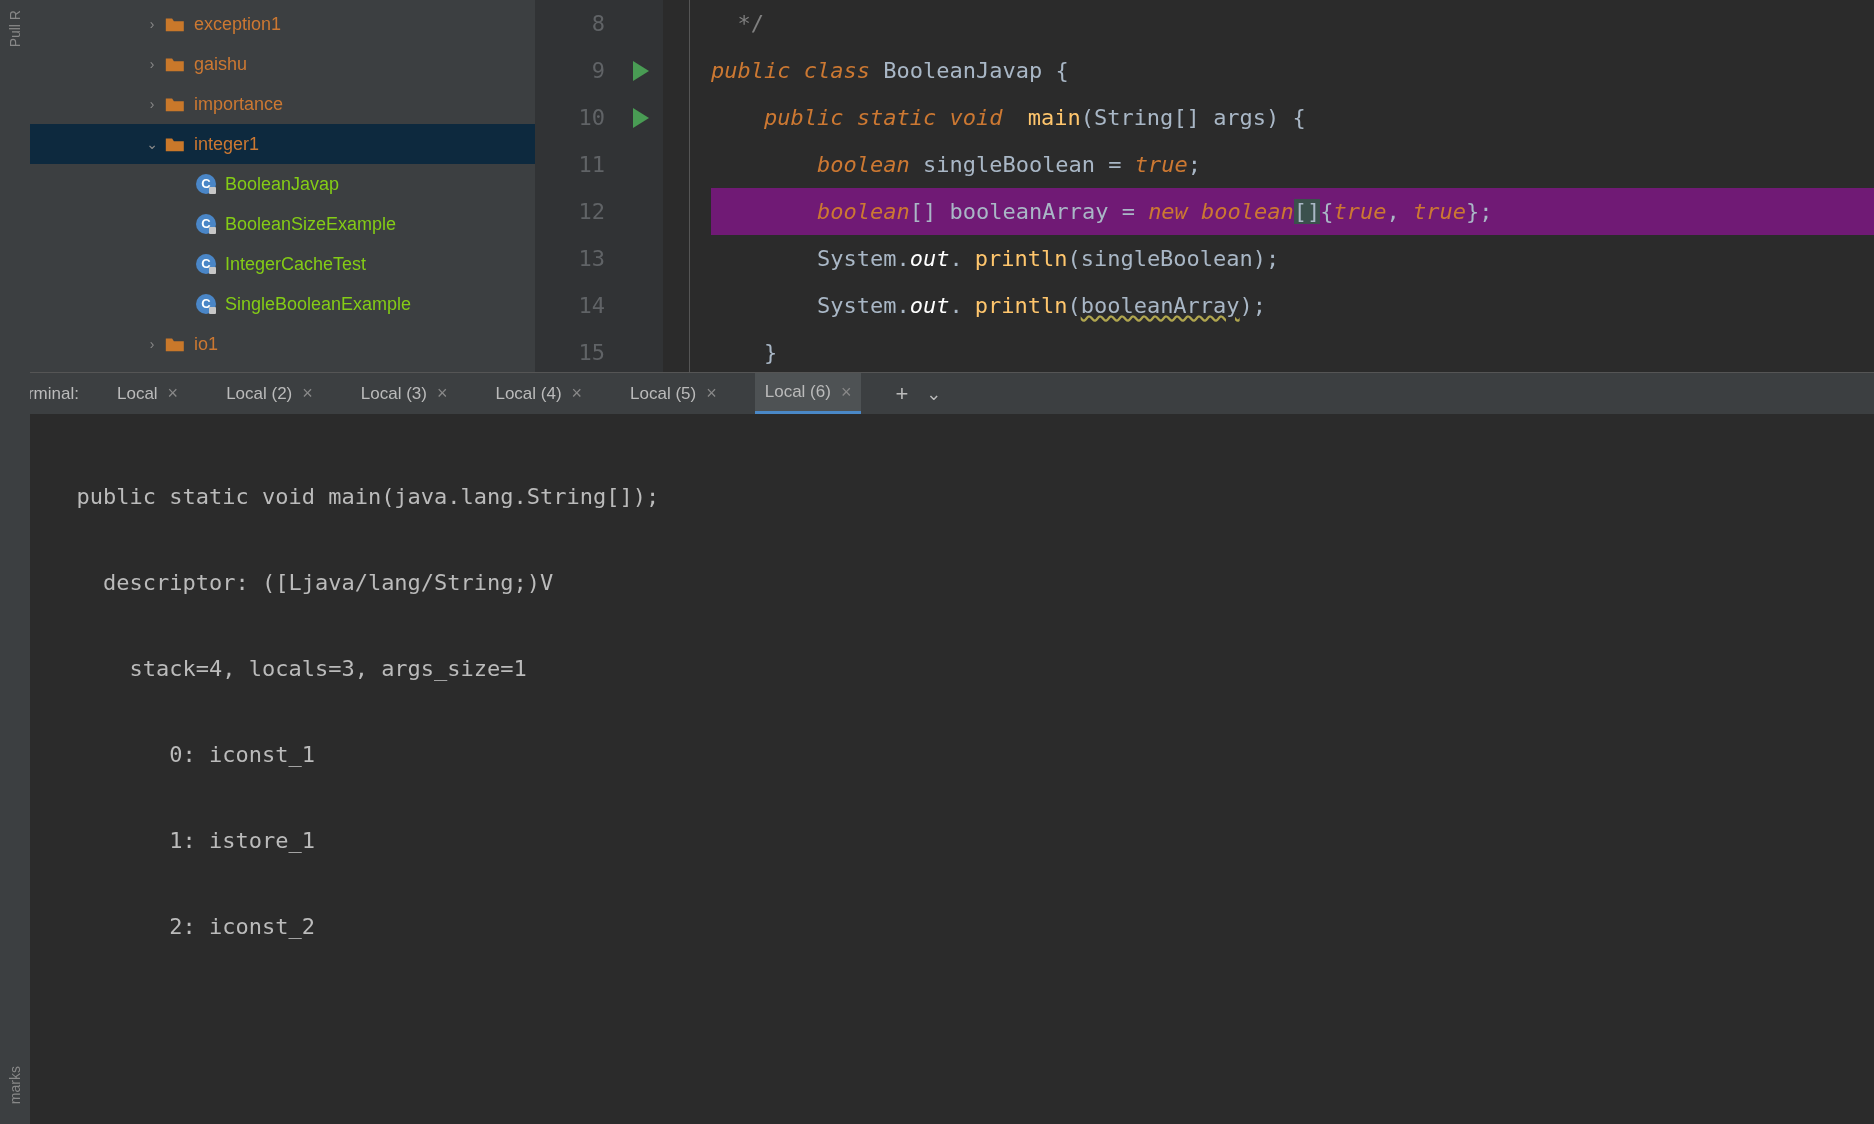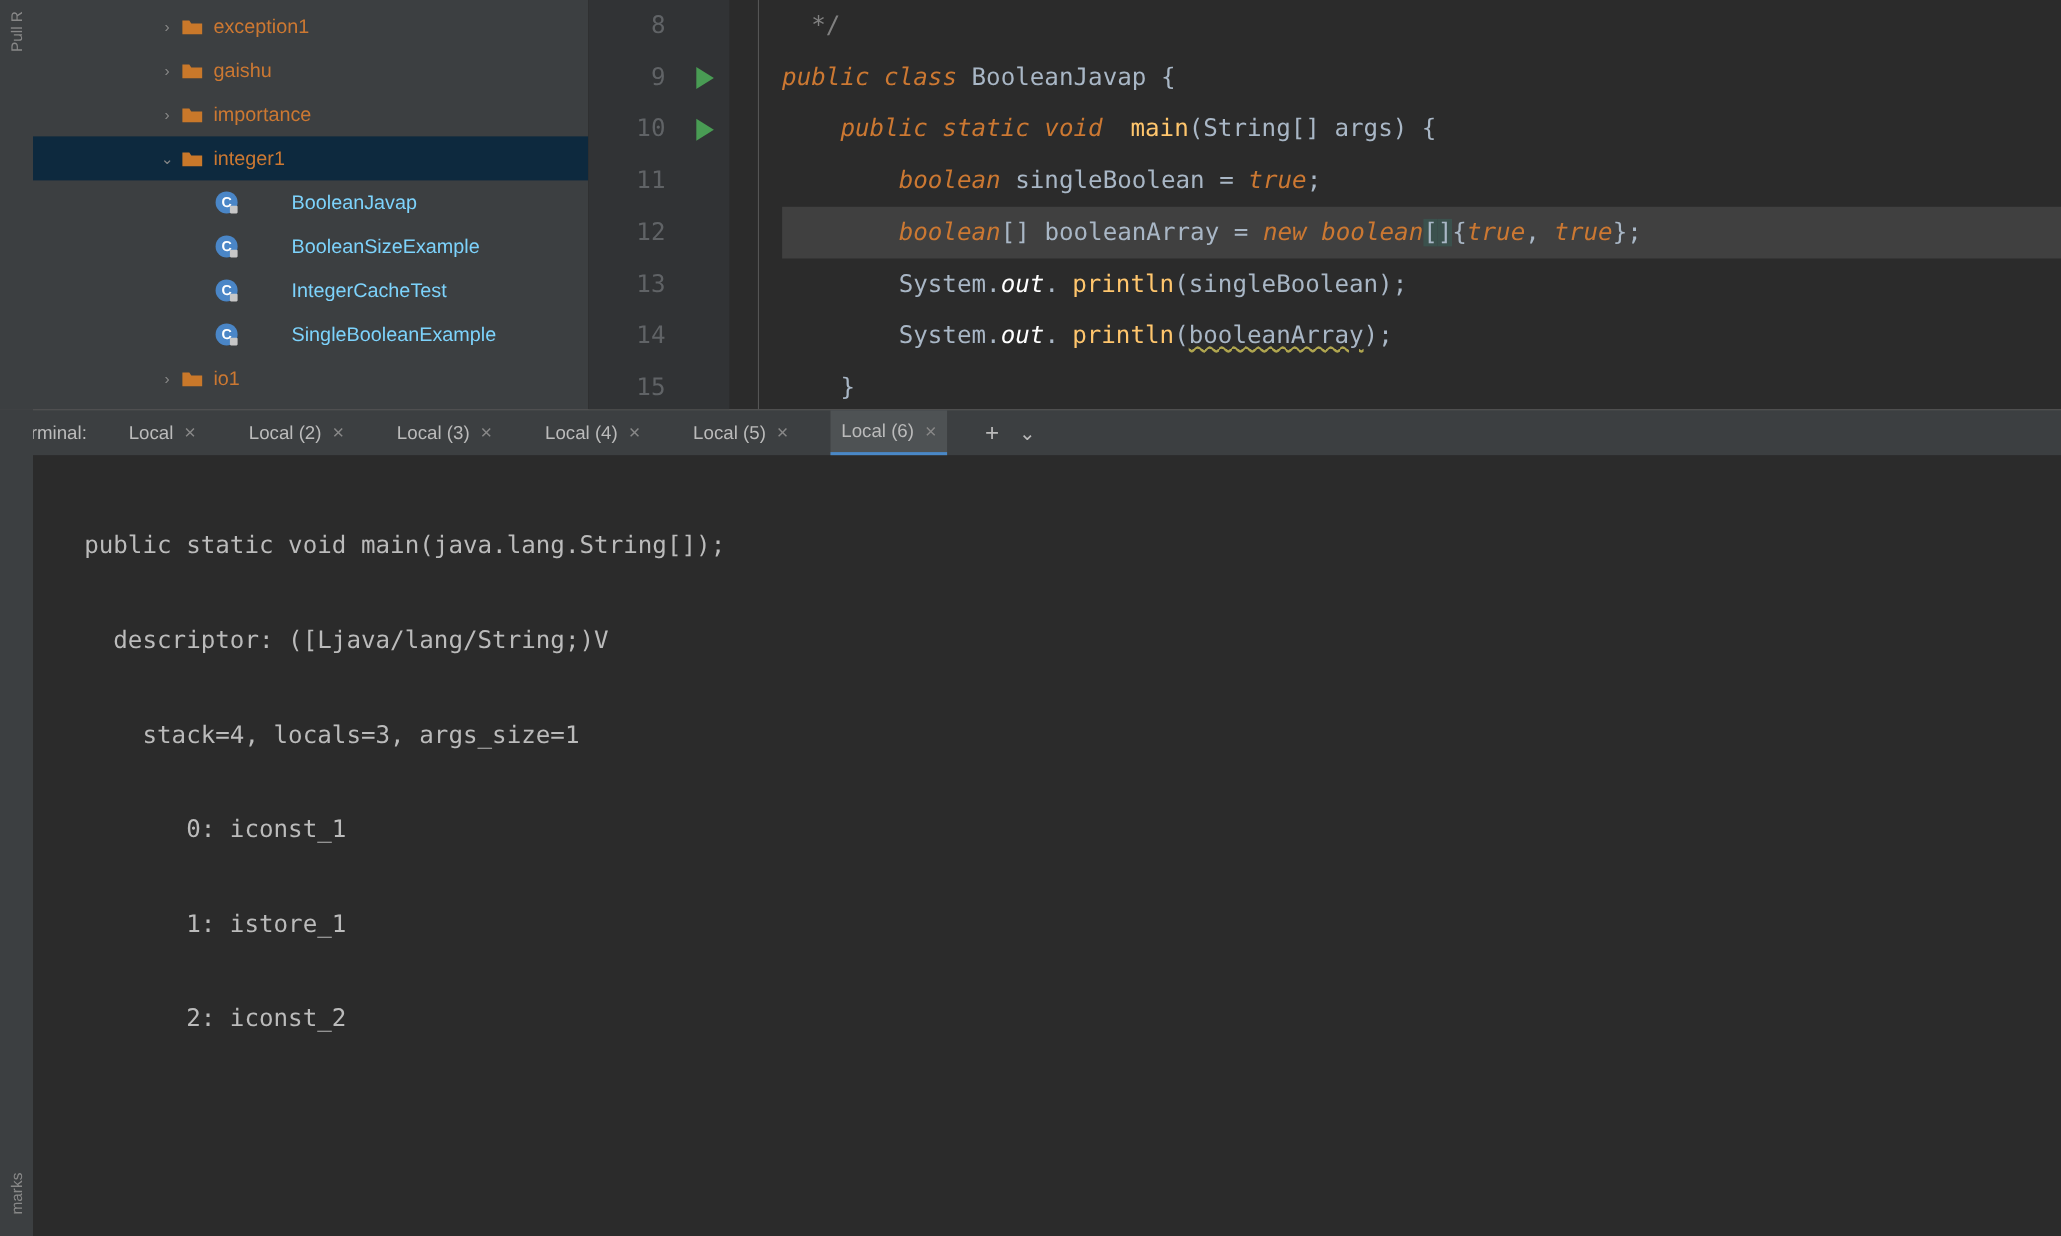--- a/index.html
+++ b/index.html
@@ -72,21 +72,21 @@
   display: inline-flex;
   align-items: center;
   justify-content: center;
 }
 .folder-svg { fill: #c9782a; }
 .class-svg-bg { fill: #4a86c7; }
 .class-svg-letter { fill: #fff; font-weight: bold; font-size: 13px; }
 .lock-badge { fill: #c7c7c7; }
 .tree-label { color: #bbbbbb; }
 .tree-label.orange { color: #cc7832; }
-.tree-label.green { color: #7dd3fc; margin-left: 40px; }
+.tree-label.green { color: #84cc16; }
 .indent-1 { padding-left: 110px; }
 .indent-2 { padding-left: 165px; }
 .editor-panel {
   flex: 1;
   background: #2b2b2b;
   display: flex;
 }
 .gutter {
   width: 128px;
   background: #313335;
@@ -112,21 +112,21 @@
   flex: 1;
   padding-left: 48px;
   font-size: 22px;
   line-height: 47px;
   font-style: italic;
 }
 .code-row {
   height: 47px;
   white-space: pre;
 }
-.code-row.current { background: #404040; }
+.code-row.current { background: #701a75; }
 .kw { color: #cc7832; font-style: italic; }
 .cls { color: #a9b7c6; font-style: normal; }
 .type { color: #cc7832; }
 .method { color: #ffc66d; font-style: normal; padding-left: 12px; }
 .paren { color: #a9b7c6; font-style: normal; }
 .ident { color: #a9b7c6; font-style: normal; }
 .op { color: #a9b7c6; font-style: normal; }
 .val { color: #cc7832; font-style: italic; }
 .field { color: #ffffff; font-style: italic; }
 .warn { text-decoration: underline wavy #b0a64f; font-style: normal; }

